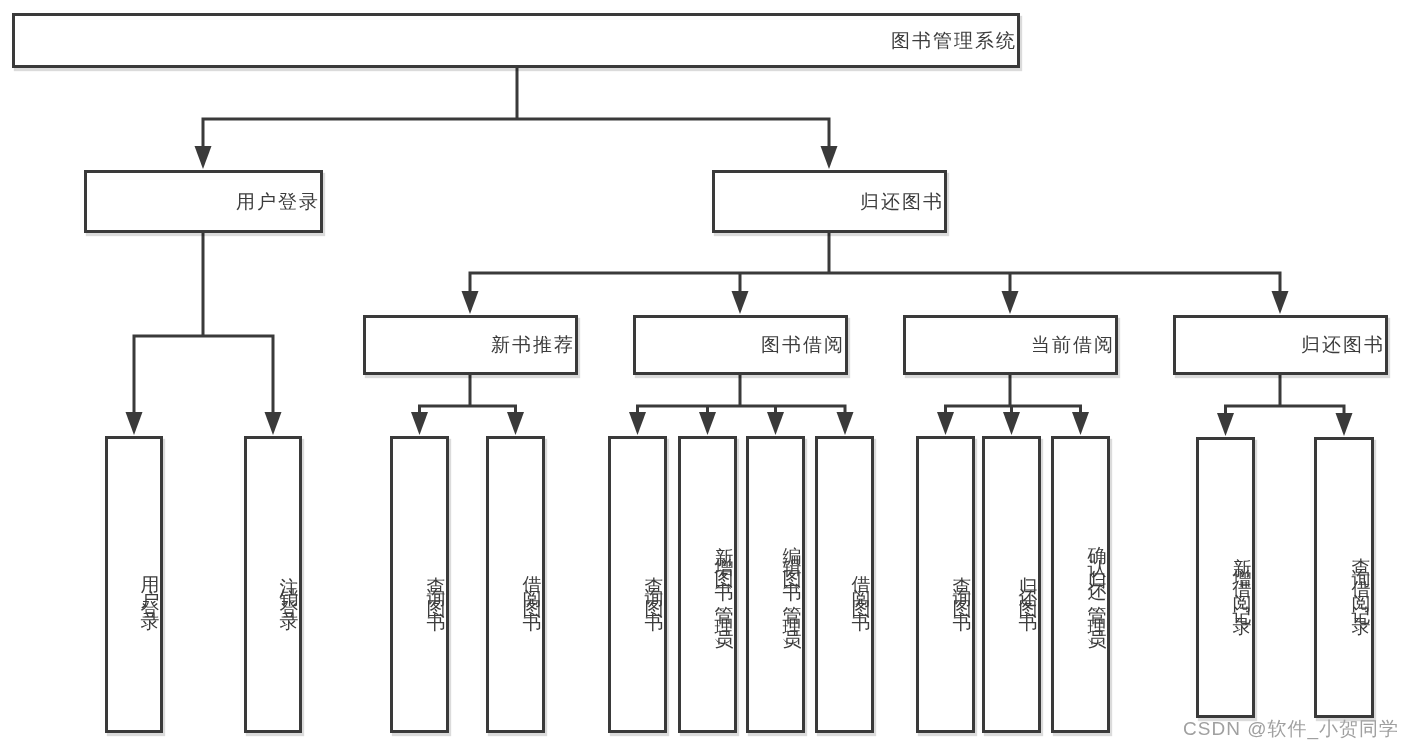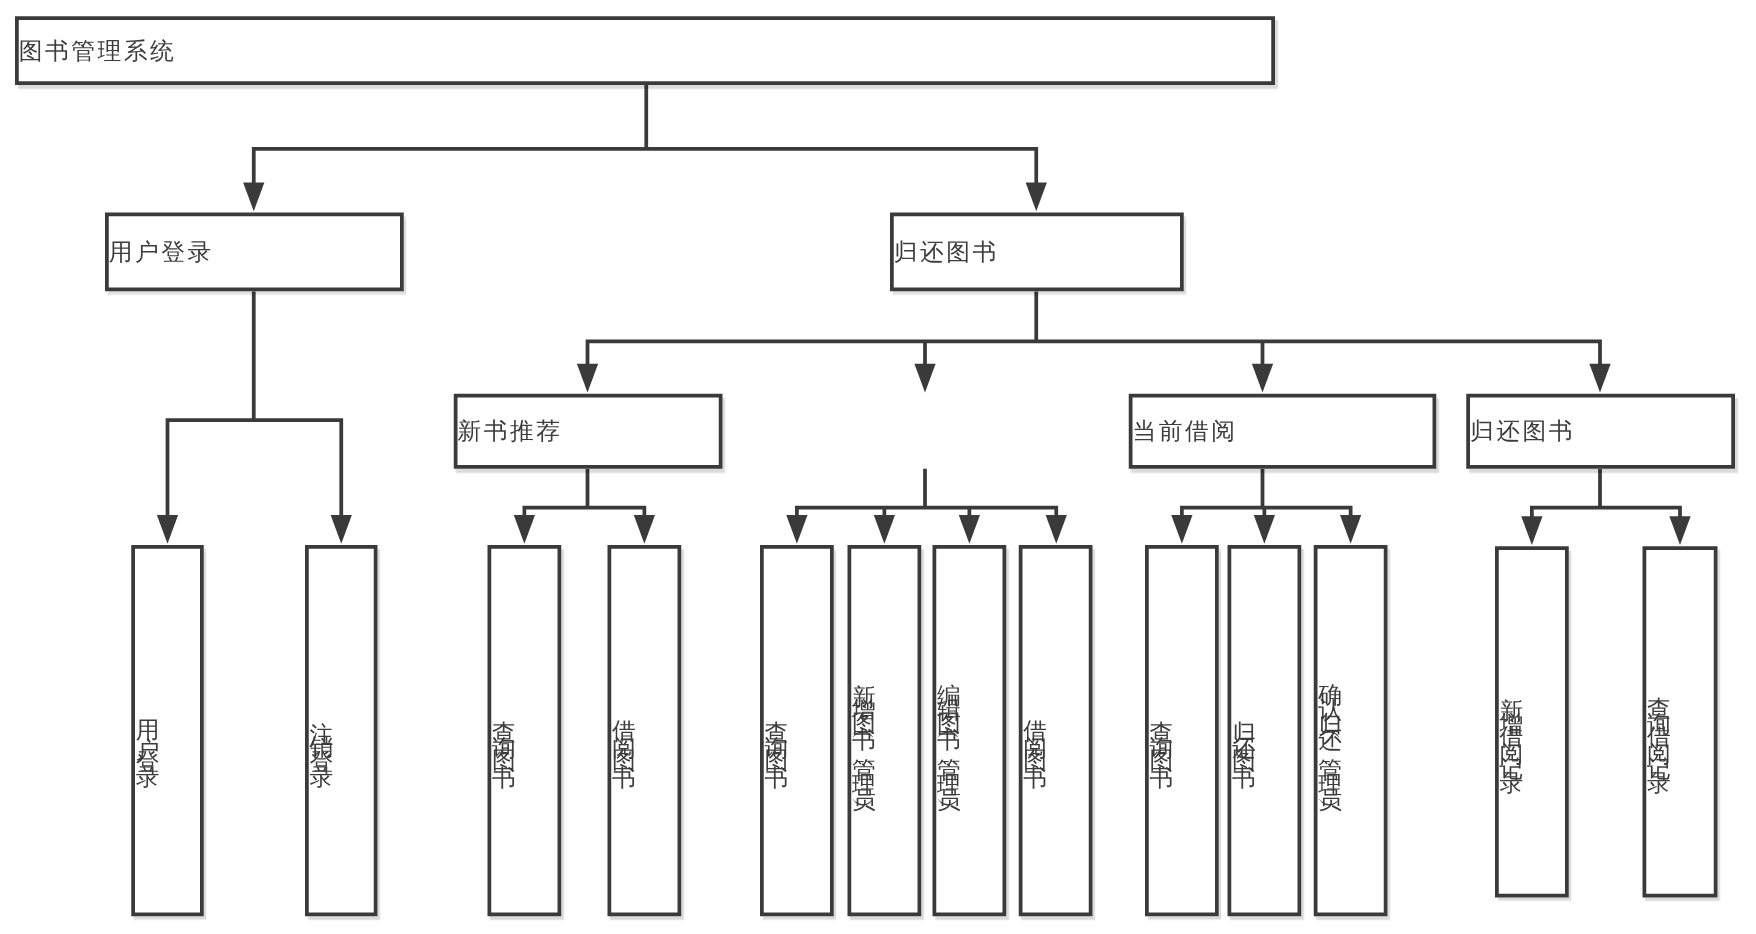--- a/index.html
+++ b/index.html
@@ -25,21 +25,21 @@
     fill: #3a3a3a;
     stroke: none;
   }
   .node {
     position: absolute;
     box-sizing: border-box;
     border: 3px solid #3a3a3a;
     background: #ffffff;
     display: flex;
     align-items: center;
-    justify-content: flex-start;
+    justify-content: flex-end;
     color: #3c3c3c;
     font-size: 19px;
     letter-spacing: 2px;
     box-shadow: 2px 3px 1px rgba(0,0,0,0.14);
   }
   .node .lbl { white-space: nowrap; }
   .node.leaf .lbl {
     writing-mode: vertical-rl;
     text-orientation: mixed;
     letter-spacing: 12px;
@@ -118,21 +118,24 @@
   <div class="node" style="left:84px; top:170px; width:239px; height:63px;">
     <span class="lbl">用户登录</span>
   </div>
   <div class="node" style="left:712px; top:170px; width:235px; height:63px;">
     <span class="lbl">归还图书</span>
   </div>
 
   <div class="node" style="left:363px; top:315px; width:215px; height:60px;">
     <span class="lbl">新书推荐</span>
   </div>
-  <div class="node" style="left:903px; top:315px; width:246px; height:60px;">
+  <div class="node" style="left:633px; top:315px; width:215px; height:60px;">
+    <span class="lbl">图书借阅</span>
+  </div>
+  <div class="node" style="left:903px; top:315px; width:215px; height:60px;">
     <span class="lbl">当前借阅</span>
   </div>
   <div class="node" style="left:1173px; top:315px; width:215px; height:60px;">
     <span class="lbl">归还图书</span>
   </div>
 
   <div class="node leaf" style="left:105px; top:436px; width:58px; height:297px;">
     <span class="lbl">用户登录</span>
   </div>
   <div class="node leaf" style="left:244px; top:436px; width:58px; height:297px;">
@@ -169,14 +172,15 @@
     <span class="lbl">确认归还（管理员）</span>
   </div>
 
   <div class="node leaf" style="left:1196px; top:437px; width:59px; height:281px;">
     <span class="lbl">新增借阅记录</span>
   </div>
   <div class="node leaf" style="left:1314px; top:437px; width:60px; height:281px;">
     <span class="lbl">查询借阅记录</span>
   </div>
 
+  <div class="watermark">CSDN @软件_小贺同学</div>
 
 </div>
 
 </body></html>

